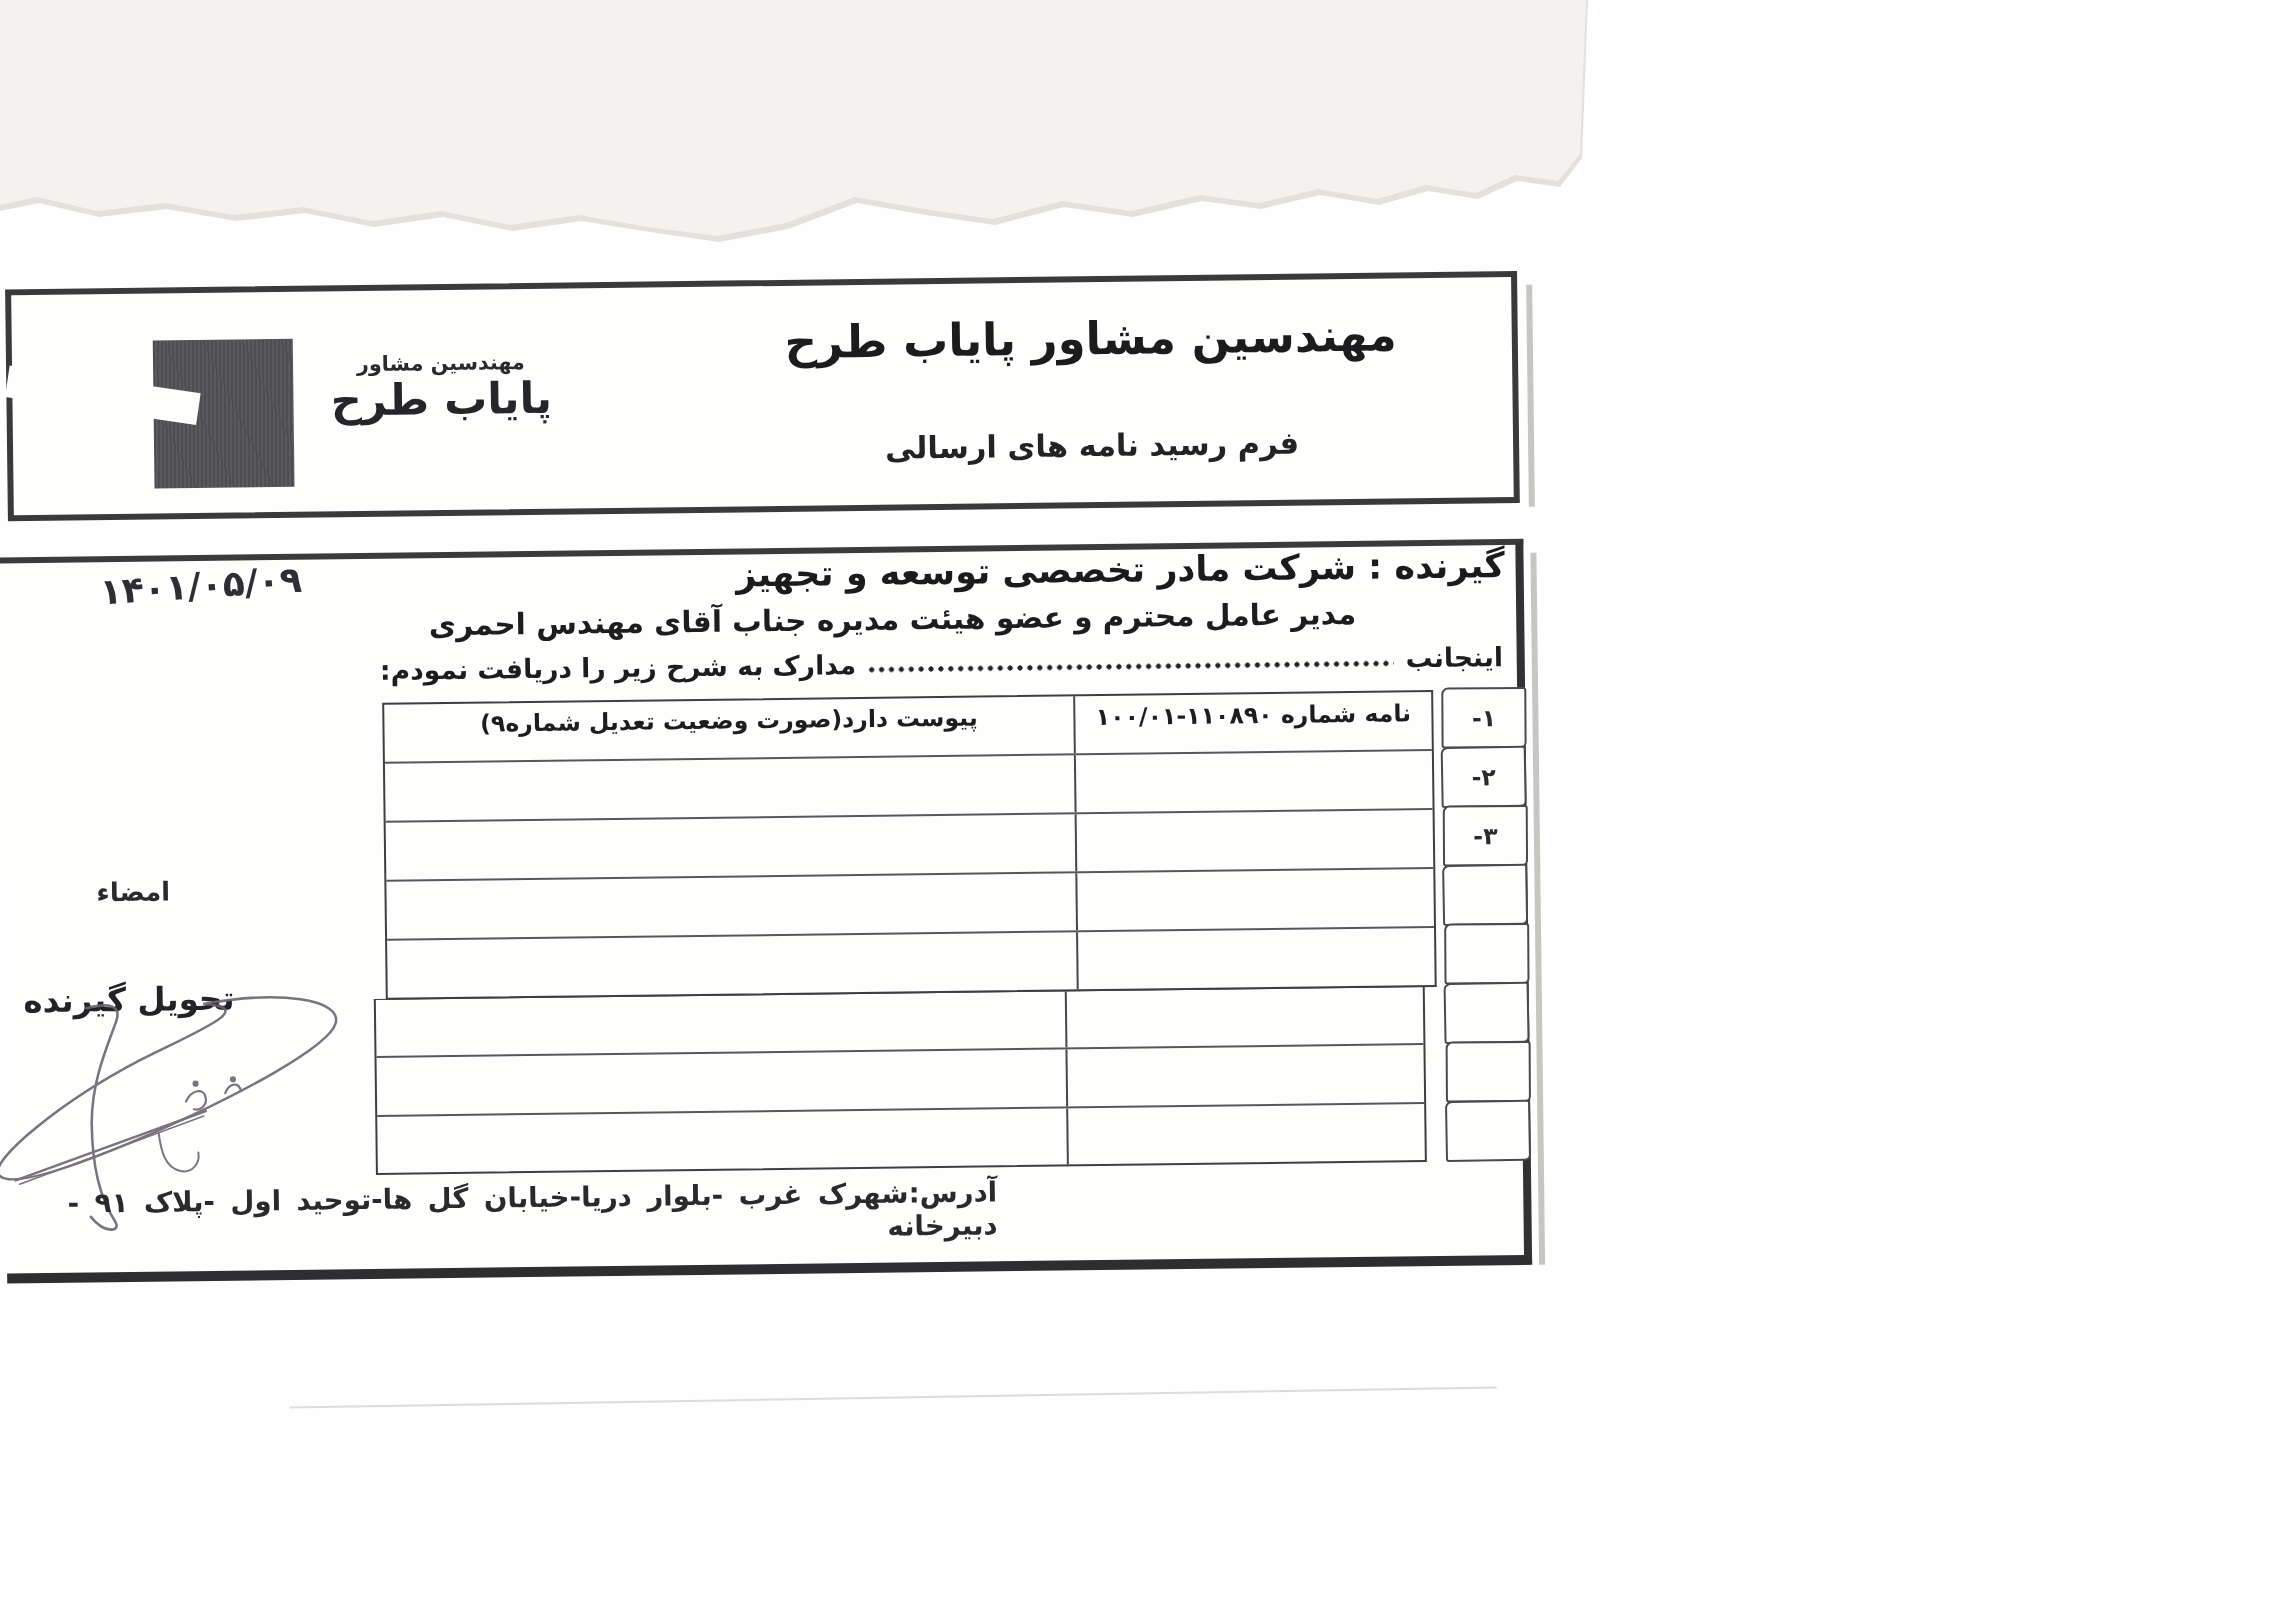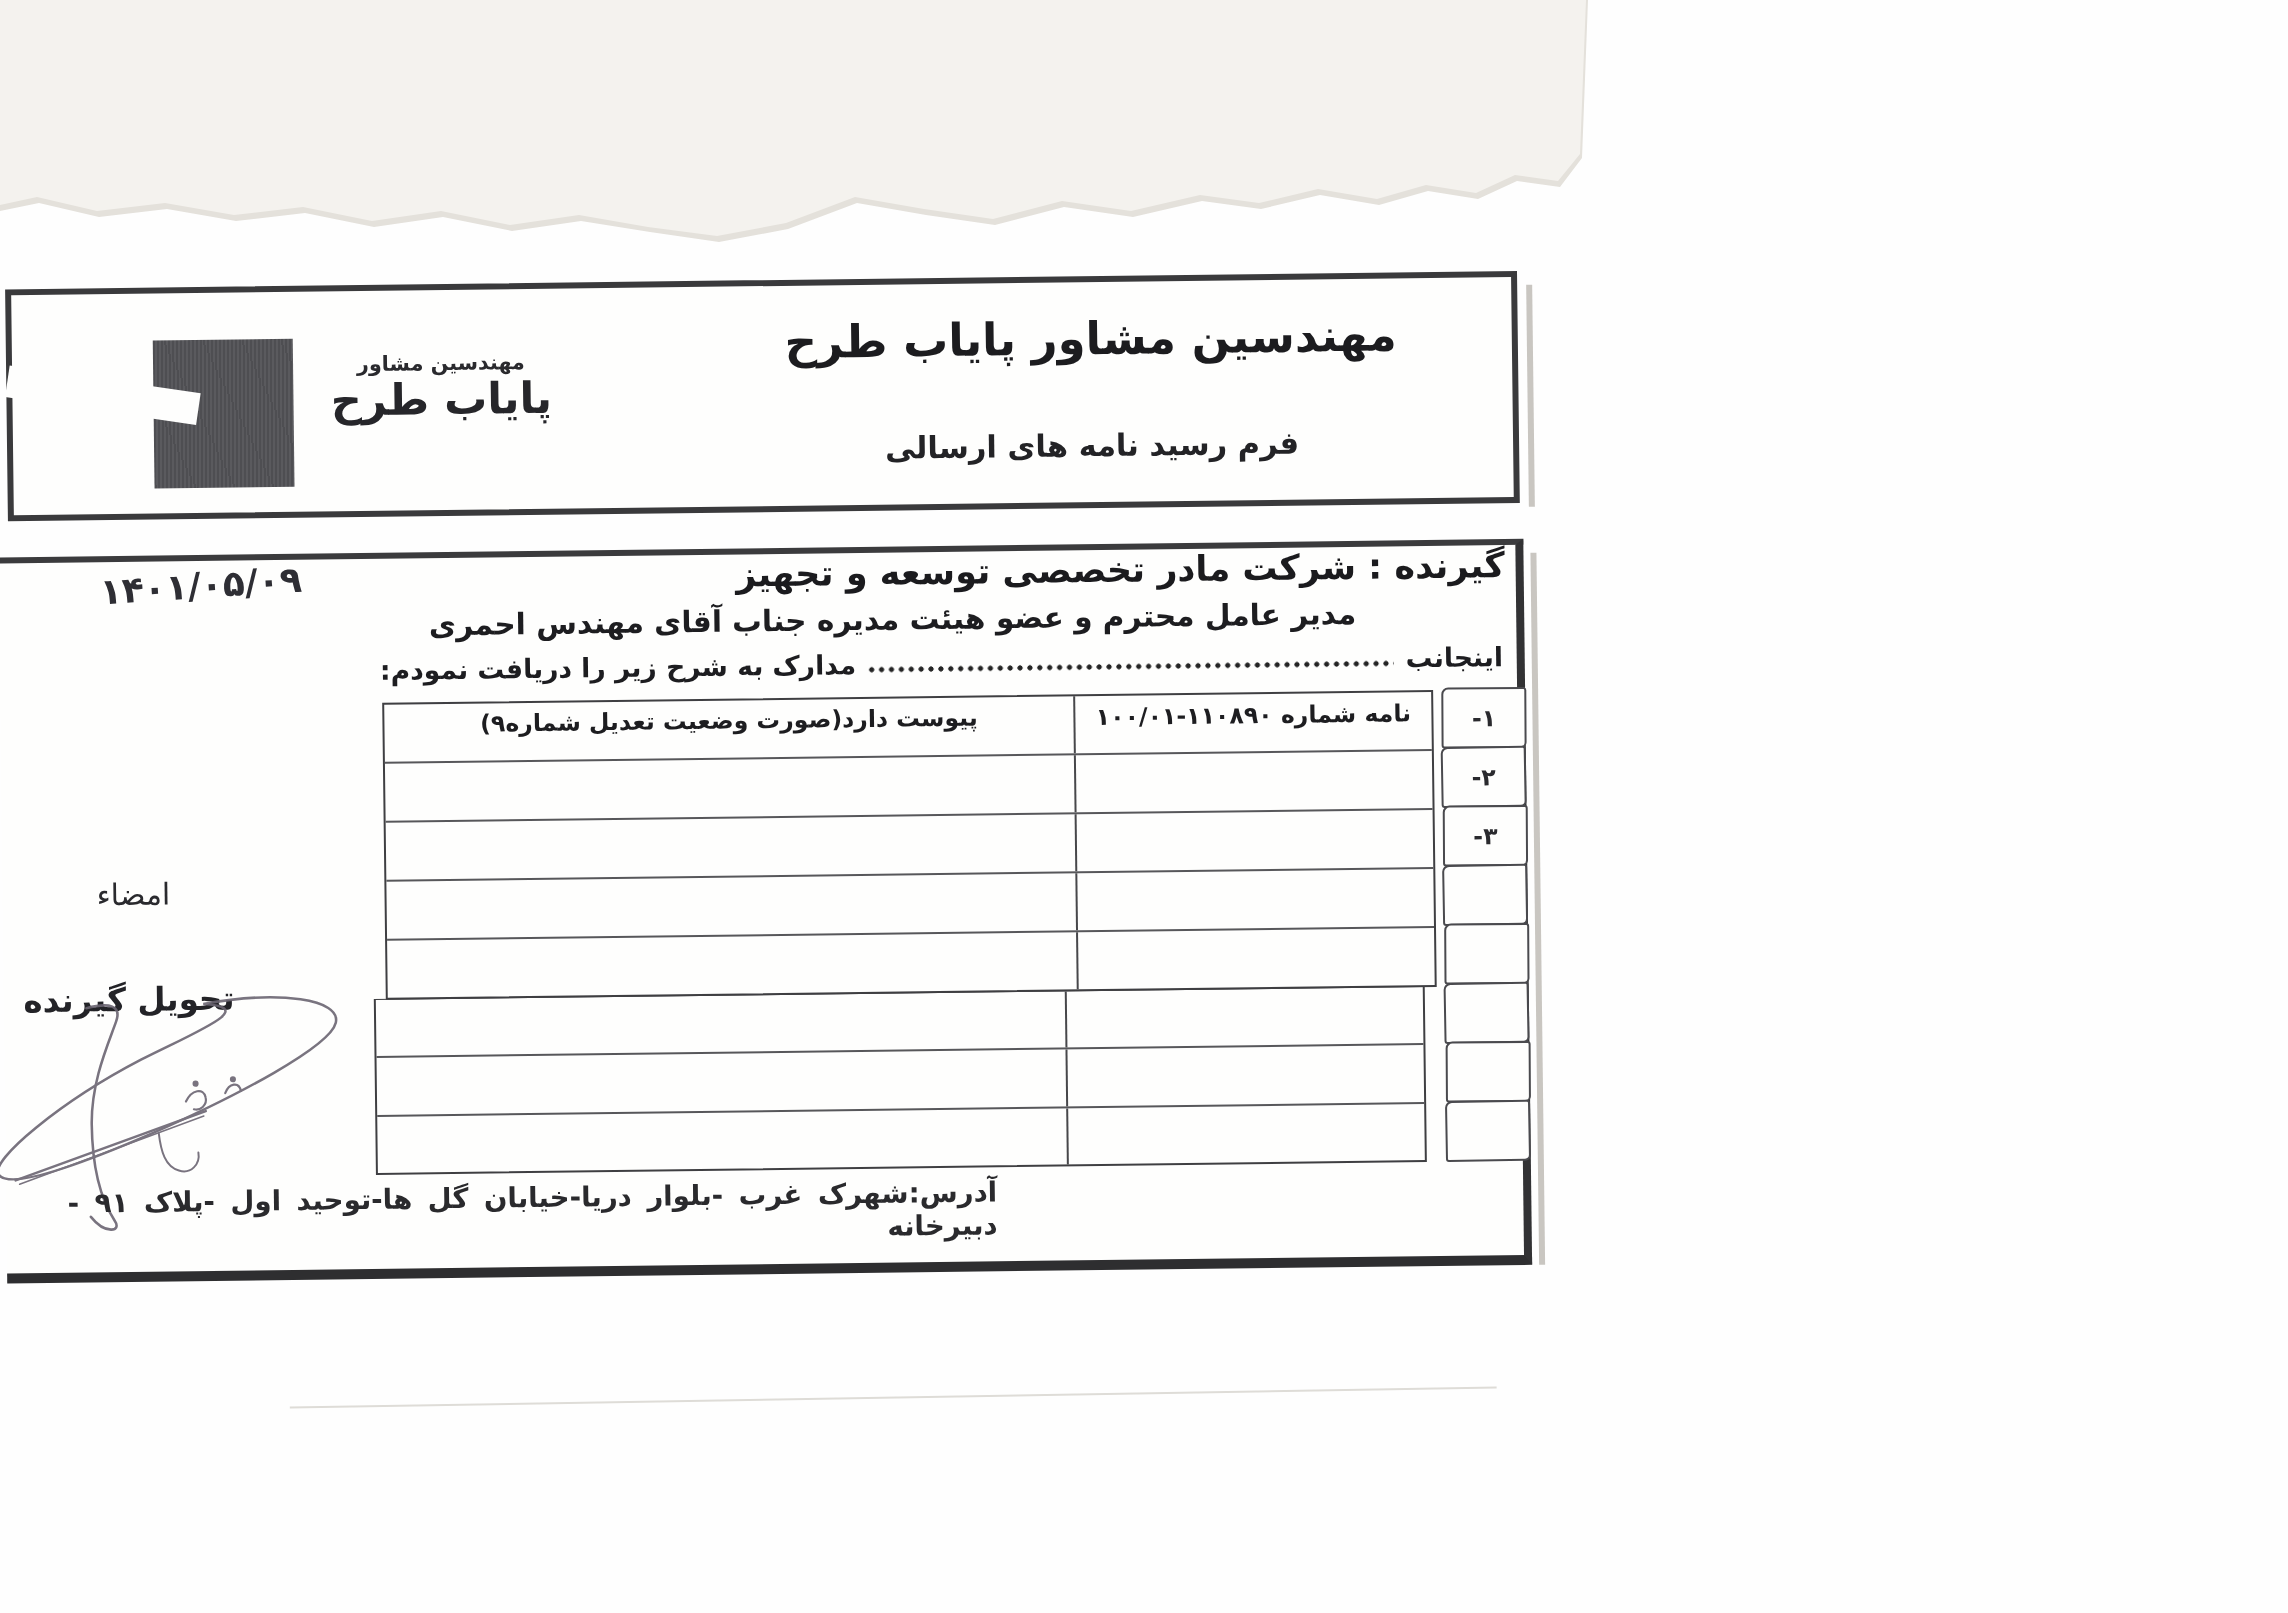--- a/index.html
+++ b/index.html
@@ -118,21 +118,21 @@
     height:57px;border:2px solid #4a4a4e;margin-top:-2px;background:#fefefd;
     border-radius:6.9px 3px 5.9px 3px;
     display:flex;align-items:center;justify-content:center;
     font-size:23.6px;font-weight:bold;color:#2a2a2e;direction:rtl;
   }
   .numbox:nth-child(odd){transform:rotate(.35deg) translateX(1px);}
   .numbox:nth-child(even){transform:rotate(-.3deg);}
 
   .signature-label{
     position:absolute;left:94px;top:315px;
-    font-size:30px;font-weight:normal;color:#2a2a2e;text-align:right;
+    font-size:26px;font-weight:bold;color:#2a2a2e;text-align:right;
   }
   .receiver-label{
     position:absolute;left:19.7px;top:419px;
     font-size:32.5px;font-weight:bold;color:#232327;
   }
   .signature-svg{position:absolute;left:-11.8px;top:424px;}
 
   .address-line{
     position:absolute;left:57px;top:624px;width:934px;
     font-size:27.6px;font-weight:bold;color:#2a2a2d;

